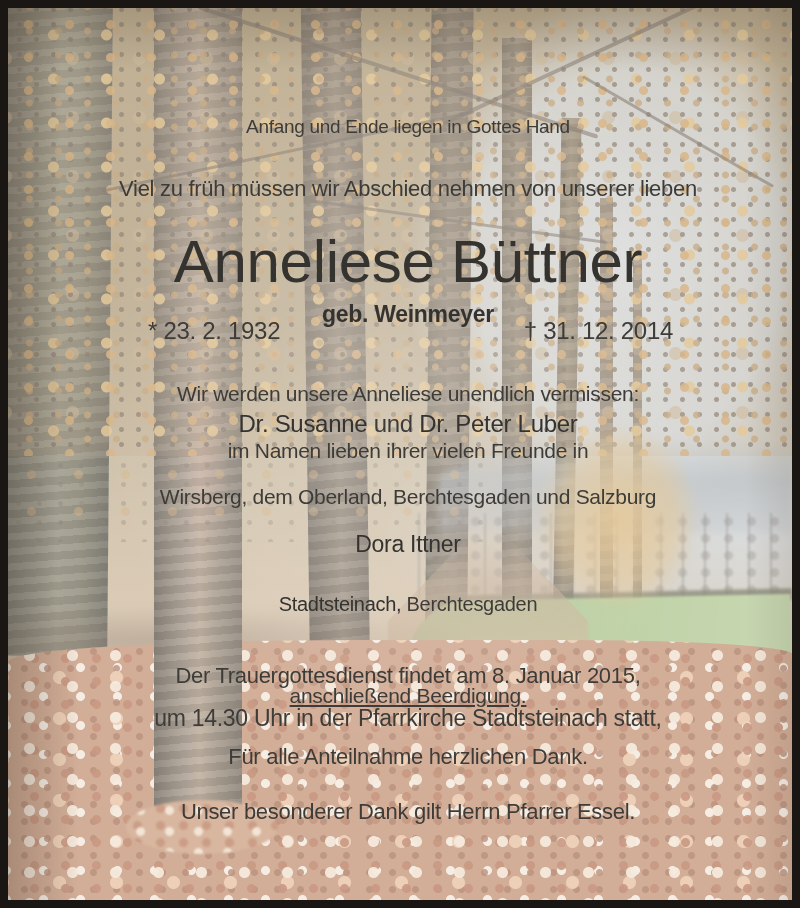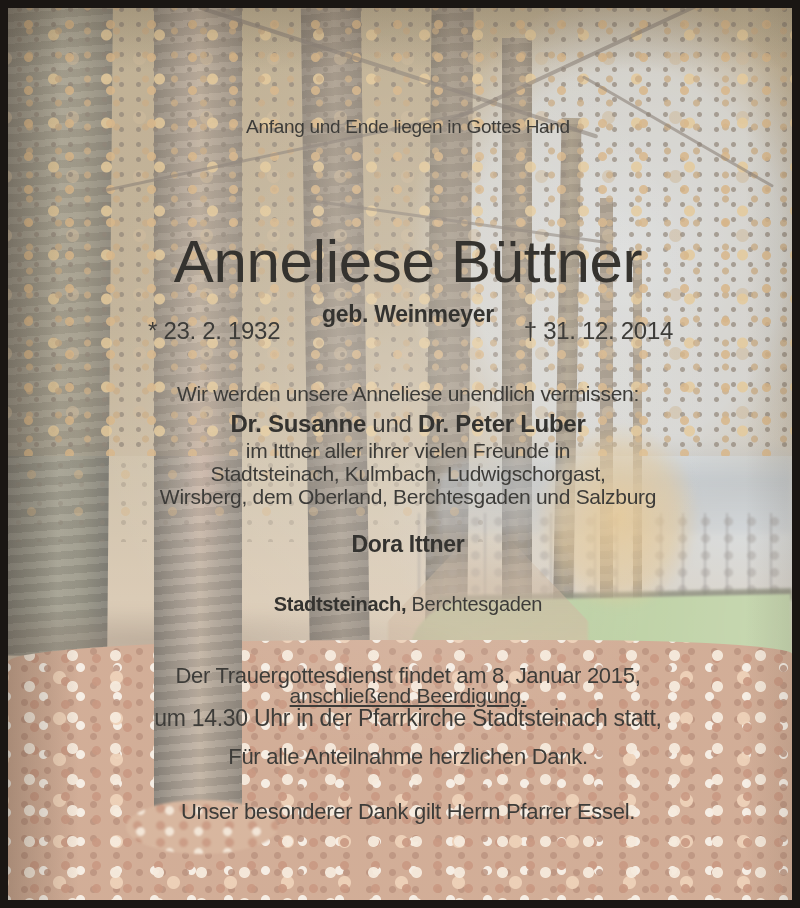--- a/index.html
+++ b/index.html
@@ -109,21 +109,21 @@
   .content > div, .content > h1{position:absolute;left:16px;right:0;text-align:center;
       margin:0;line-height:1.12;letter-spacing:-0.3px;}
   .epigraph{top:116px;font-size:19px;}
   .intro{top:177px;font-size:22px;}
   .name{top:228px;font-size:60px;font-weight:400;color:#35332f;letter-spacing:-1px;}
   .maiden{top:302px;font-size:23px;font-weight:700;color:#343330;}
   .dates{top:318px;left:148px !important;right:127px !important;display:flex;
       justify-content:space-between;font-size:24px;text-align:left;}
   .missing{top:382px;font-size:21px;}
   .primary{top:411px;font-size:24px;}
-  .primary b, .places b, .addl{font-weight:700;color:#343330;}
+  .primary b, .places b, .addl{font-weight:400;color:#343330;}
   .behalf1{top:439px;font-size:21px;}
   .behalf2{top:462px;font-size:21px;}
   .behalf3{top:485px;font-size:21px;}
   .add1{top:508px;font-size:23px;}
   .add2{top:532px;font-size:23px;}
   .places{top:593px;font-size:20px;}
   .s1{top:664px;font-size:22px;}
   .s2{top:706px;font-size:23px;}
   .s3{top:684px;font-size:21px;text-decoration:underline;}
   .thanks{top:745px;font-size:22px;}
@@ -157,34 +157,34 @@
     <div class="branch br3"></div>
     <div class="branch br4"></div>
     <div class="branch br5"></div>
     <div class="goldtree"></div>
     <div class="wash"></div>
     <div class="vignette"></div>
   </div>
 
   <div class="content">
     <div class="epigraph">Anfang und Ende liegen in Gottes Hand</div>
+    <div class="intro">Viel zu früh müssen wir Abschied nehmen von unserer lieben</div>
     <h1 class="name">Anneliese Büttner</h1>
     <div class="maiden">geb. Weinmeyer</div>
     <div class="dates">
       <span>* 23. 2. 1932</span>
       <span>† 31. 12. 2014</span>
     </div>
     <div class="missing">Wir werden unsere Anneliese unendlich vermissen:</div>
     <div class="primary">
       <b>Dr. Susanne</b>
       <span>und</span>
       <b>Dr. Peter Luber</b>
     </div>
-    <div class="behalf1">im Ittner aller ihrer vielen Freunde in</div>
-    <div class="behalf2">Stadtsteinach, Kulmbach, Ludwigschorgast,</div>
+    <div class="behalf1">im Namen lieben ihrer vielen Freunde in</div>
     <div class="behalf3">Wirsberg, dem Oberland, Berchtesgaden und Salzburg</div>
     <div class="add2 addl">Dora Ittner</div>
     <div class="places">
       <b>Stadtsteinach,</b>
       <span>Berchtesgaden</span>
     </div>
     <div class="s1">Der Trauergottesdienst findet am 8. Januar 2015,</div>
     <div class="s2">um 14.30 Uhr in der Pfarrkirche Stadtsteinach statt,</div>
     <div class="s3">anschließend Beerdigung.</div>
     <div class="thanks">Für alle Anteilnahme herzlichen Dank.</div>

